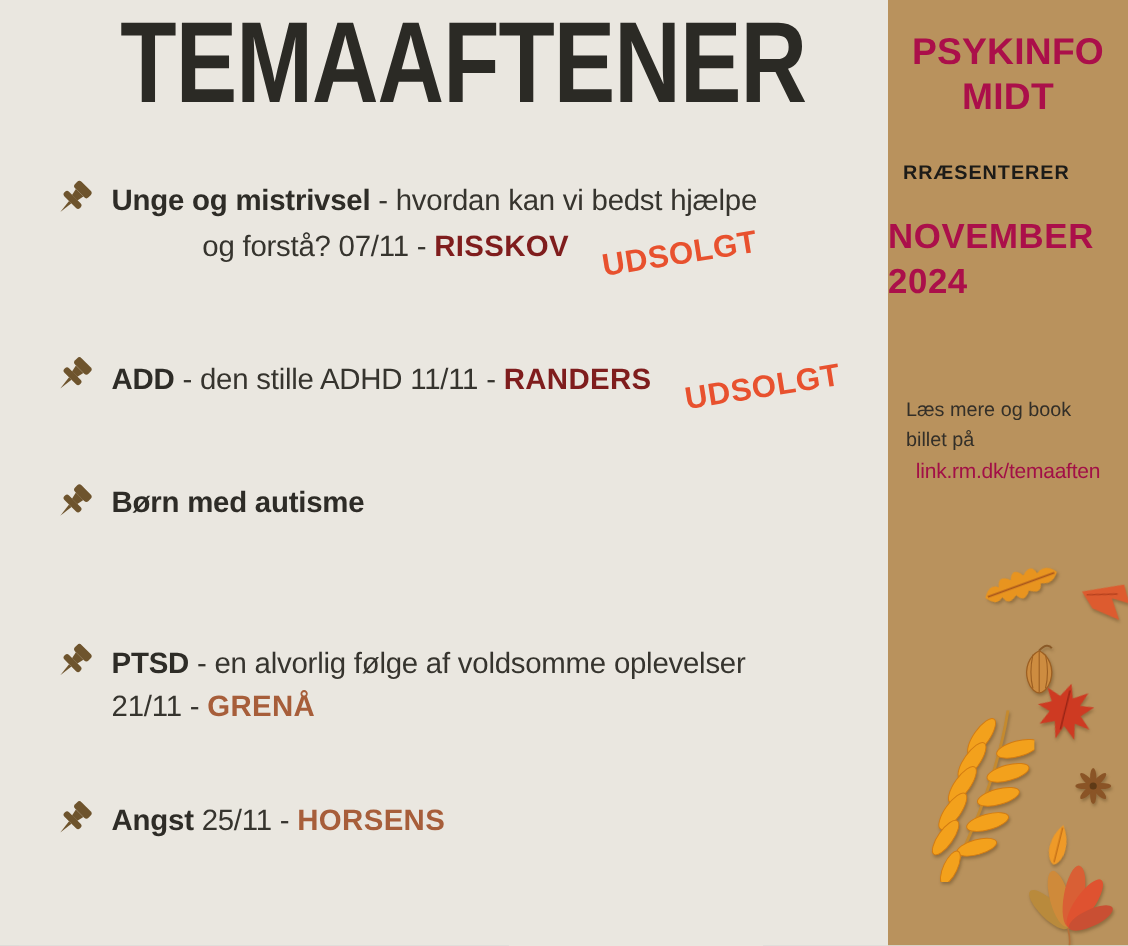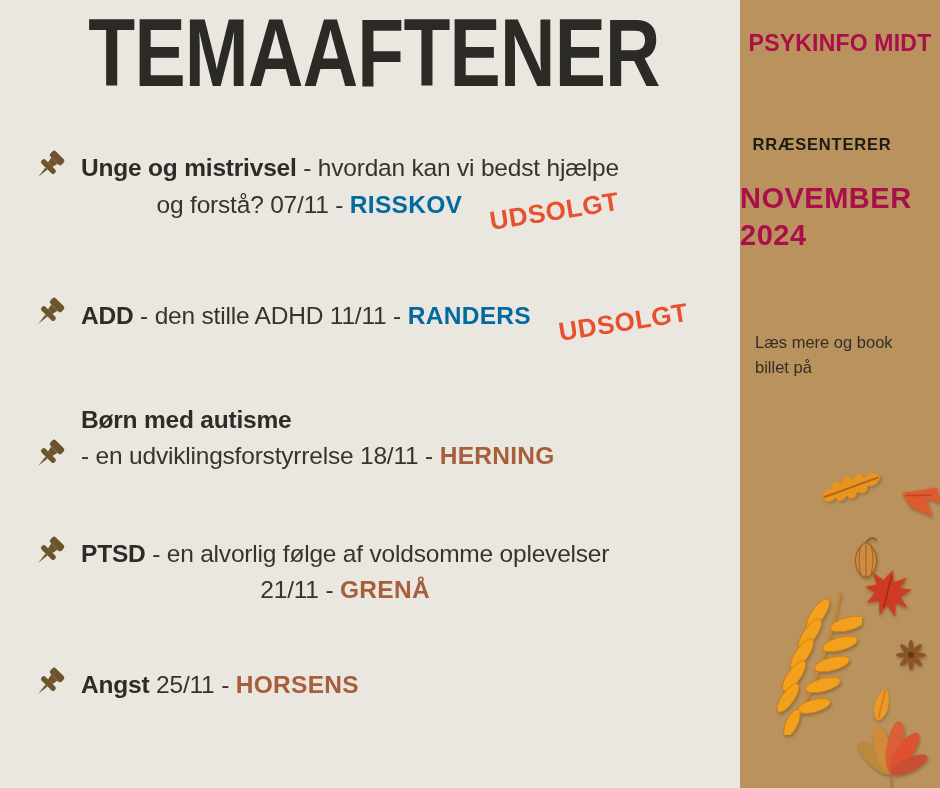--- a/index.html
+++ b/index.html
@@ -1,41 +1,41 @@
 <!DOCTYPE html>
 <html><head>
 <meta charset="utf-8">
 <style>
   html,body{margin:0;padding:0;}
   body{font-family:"Liberation Sans",sans-serif;background:#ccc;}
   .poster{position:relative;width:940px;height:788px;background:#eae7e0;overflow:hidden;}
 
   
-  .main{position:absolute;left:4px;top:0;width:876px;height:788px;background:#eae7e0;}
+  .main{position:absolute;left:16px;top:0;width:876px;height:788px;background:#eae7e0;}
   .title{position:absolute;top:4px;left:0;width:740px;text-align:center;
          font-size:96px;line-height:98px;font-weight:800;color:#2b2a25;
          letter-spacing:-1px;transform:scaleX(0.80);transform-origin:50% 0;}
 
   .event{position:absolute;left:26px;display:flex;gap:13px;align-items:flex-start;width:700px;}
   .pin{width:38px;height:38px;flex:0 0 38px;margin-top:-3px;}
   .event-text{font-size:24.5px;line-height:36px;color:#36342e;letter-spacing:-0.2px;}
   .lead{font-weight:700;color:#2e2c27;}
   .city{font-weight:700;letter-spacing:0.3px;}
-  .city.dark{color:#0369a1;}
+  .city.dark{color:#7f1d1d;}
   .city.light{color:#a75e3a;}
   .soldout{display:inline-block;font-weight:700;color:#e8512e;font-size:26px;
            letter-spacing:0.5px;transform:rotate(-9deg) translateY(7px);margin-left:26px;}
 
-  .ev1{top:150px;text-align:right;} .ev2{top:297px;} .ev3{top:402px;align-items:flex-end;} .ev4{top:536px;text-align:center;} .ev5{top:667px;}
+  .ev1{top:150px;text-align:right;} .ev2{top:297px;} .ev3{top:402px;align-items:flex-end;} .ev4{top:536px;} .ev5{top:667px;}
 
   
   .sidebar{position:absolute;left:740px;top:0;width:200px;height:788px;
            background:#b9925d;overflow:hidden;}
   .brand{position:absolute;top:24px;left:0;width:200px;text-align:center;
-         font-size:23px;line-height:38px;font-weight:800;color:#ab0f4a;letter-spacing:0.2px;}
+         font-size:31px;line-height:38px;font-weight:800;color:#ab0f4a;letter-spacing:0.2px;}
   .presents{position:absolute;top:135px;left:0;width:164px;text-align:center;
             font-size:16.5px;font-weight:600;color:#1c1b18;letter-spacing:0.8px;}
   .month{position:absolute;top:180px;left:0;width:168px;text-align:left;
          font-size:29px;line-height:37px;font-weight:800;color:#ab0f4a;letter-spacing:0.5px;}
   .bookinfo{position:absolute;top:330px;left:15px;width:170px;text-align:left;
             font-size:16.5px;line-height:25px;color:#332f28;}
   .link{position:absolute;top:382px;left:0;width:200px;text-align:center;
         font-size:17.5px;font-weight:500;color:#a20f47;letter-spacing:-0.2px;}
 
   .leaf{position:absolute;filter:drop-shadow(1px 2px 1.5px rgba(70,45,15,0.35));}
@@ -89,21 +89,20 @@
             <g transform="rotate(45 12 12)" fill="#6e542d">
               <rect x="7" y="2.4" width="10" height="4.8" rx="1.6"></rect>
               <path d="M9.2 7.2 L14.8 7.2 L14 10.9 L10 10.9 Z"></path>
               <rect x="6.2" y="10.8" width="11.6" height="3.4" rx="1.5"></rect>
               <path d="M11.1 14.2 L12.9 14.2 L12 21.6 Z"></path>
             </g>
           </svg>
       </span>
       <div class="event-text">
         <div><span class="lead">Børn med autisme</span></div>
-        <div><span>- en udviklingsforstyrrelse 18/11 - </span><span class="city light">HERNING</span></div>
       </div>
     </div>
 
     <div class="event ev4">
       <span class="pin">
         <svg width="38" height="38" viewBox="0 0 24 24">
             <g transform="rotate(45 12 12)" fill="#6e542d">
               <rect x="7" y="2.4" width="10" height="4.8" rx="1.6"></rect>
               <path d="M9.2 7.2 L14.8 7.2 L14 10.9 L10 10.9 Z"></path>
               <rect x="6.2" y="10.8" width="11.6" height="3.4" rx="1.5"></rect>
@@ -134,20 +133,21 @@
     </div>
 
   </div>
 
   <div class="sidebar">
 
     <div class="brand">PSYKINFO MIDT</div>
     <div class="presents">RRÆSENTERER</div>
     <div class="month">NOVEMBER 2024</div>
     <div class="bookinfo">Læs mere og book billet på</div>
+    <div class="link">link.rm.dk/temaaften</div>
 
     <span class="leaf" style="left:78px;top:470px;transform:rotate(-20deg);">
       <svg width="68" height="34" viewBox="0 0 60 30">
         <path d="M1,15 Q7,6 13,11 Q15,2 23,9 Q27,0 33,9 Q41,2 43,11 Q51,6 57,15 Q51,23 43,19 Q41,27 33,21 Q27,29 23,21 Q15,27 13,19 Q7,24 1,15 Z" fill="#e8941f"></path>
         <path d="M3,15 L55,15" stroke="#a8561c" stroke-width="1.3" fill="none"></path>
       </svg>
     </span>
 
     <span class="leaf" style="left:152px;top:483px;transform:rotate(8deg);">
       <svg width="58" height="34" viewBox="0 0 42 32">

